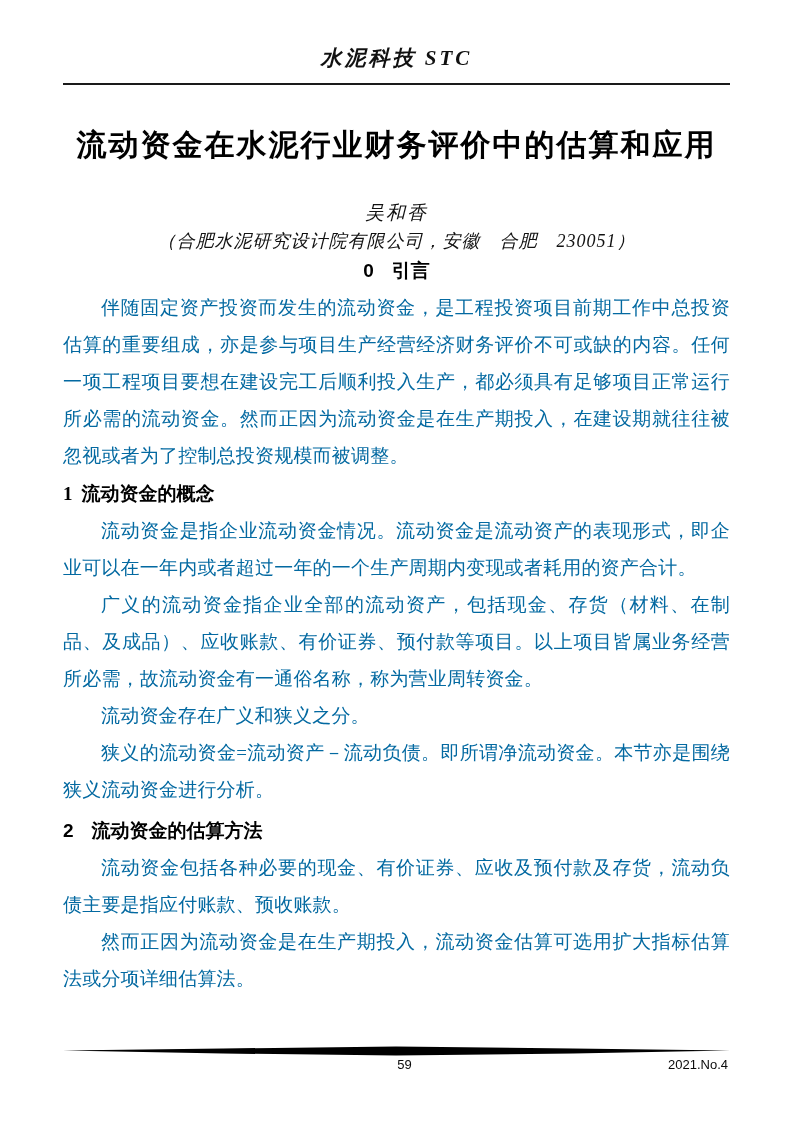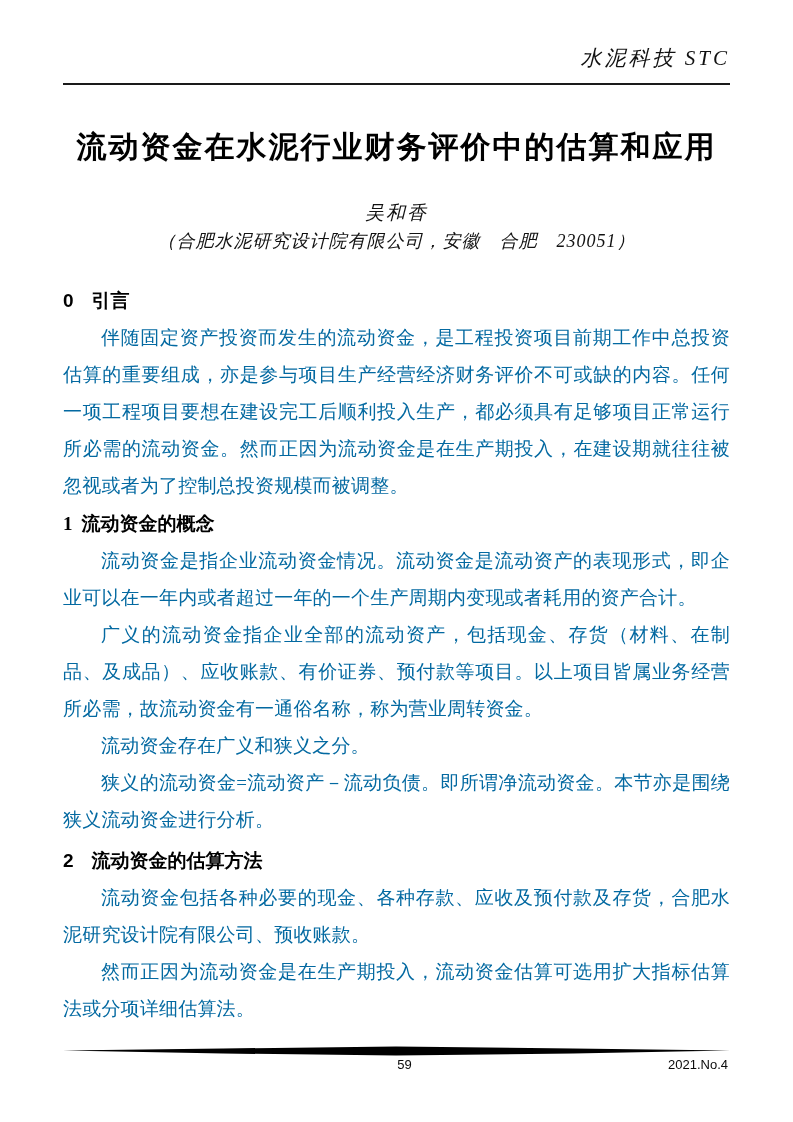--- a/index.html
+++ b/index.html
@@ -14,35 +14,36 @@
   .page {
     position: absolute; inset: 0;
     padding: 0 63px;
     background: #ffffff;
   }
   
   .journal-header {
     margin-top: 44px;
     padding-bottom: 11px;
     border-bottom: 2px solid #1a1a1a;
-    text-align: right;
+    text-align: center;
+    font-weight: bold;
   }
   .journal-title {
     font-family: "Liberation Serif", "DejaVu Serif", serif;
     font-style: italic;
     font-size: 21px;
     line-height: 28px;
     letter-spacing: 3px;
     color: #111;
   }
   
   .article-title {
     margin-top: 40px;
     text-align: center;
-    font-family: Liberation Serif, serif;
+    font-family: Liberation Mono, monospace;
     font-weight: bold;
     font-size: 30px;
     line-height: 44px;
     letter-spacing: 2px;
     color: #000;
   }
   .author-line {
     margin-top: 32px;
     text-align: center;
     font-style: italic;
@@ -66,21 +67,21 @@
     color: #000;
   }
   .section-heading.h-bold {
     font-family: "Liberation Sans", "DejaVu Sans", sans-serif;
     font-weight: bold;
   }
   .section-heading.h-normal {
     font-family: "Liberation Serif", "DejaVu Serif", serif;
     font-weight: bold;
   }
-  .heading-0 { margin-top: 32px; }
+  .heading-0 { margin-top: 2px; text-align: center; }
   .heading-1 { margin-top: 6px; }
   .heading-2 { margin-top: 9px; }
   .sec-num { display: inline-block; }
   .h-bold .sec-num { margin-right: 18px; }
   .h-normal .sec-num { margin-right: 9px; }
   
   .body-para {
     font-size: 19px;
     line-height: 37px;
     text-align: justify;
@@ -137,21 +138,21 @@
     <span class="sec-num">1</span><span class="sec-title">流动资金的概念</span>
   </h2>
   <p class="body-para">流动资金是指企业流动资金情况。流动资金是流动资产的表现形式，即企业可以在一年内或者超过一年的一个生产周期内变现或者耗用的资产合计。</p>
   <p class="body-para">广义的流动资金指企业全部的流动资产，包括现金、存货（材料、在制品、及成品）、应收账款、有价证券、预付款等项目。以上项目皆属业务经营所必需，故流动资金有一通俗名称，称为营业周转资金。</p>
   <p class="body-para">流动资金存在广义和狭义之分。</p>
   <p class="body-para">狭义的流动资金=流动资产－流动负债。即所谓净流动资金。本节亦是围绕狭义流动资金进行分析。</p>
 
   <h2 class="section-heading h-bold heading-2">
     <span class="sec-num">2</span><span class="sec-title">流动资金的估算方法</span>
   </h2>
-  <p class="body-para">流动资金包括各种必要的现金、各种存款、应收及预付款及存货，合肥水泥研究设计院有限公司、预收账款。</p>
+  <p class="body-para">流动资金包括各种必要的现金、有价证券、应收及预付款及存货，流动负债主要是指应付账款、预收账款。</p>
   <p class="body-para">然而正因为流动资金是在生产期投入，流动资金估算可选用扩大指标估算法或分项详细估算法。</p>
 
   <footer class="page-footer">
     <svg class="footer-divider" viewBox="0 0 667 10" preserveAspectRatio="none" aria-hidden="true">
       <polygon points="0,4.5 160,2.5 333,0.5 510,2.5 667,4.5 510,7.5 333,9.5 160,7.5" fill="#000000"></polygon>
     </svg>
     <div class="footer-row">
       <span class="footer-page-number">59</span>
       <span class="footer-issue">2021.No.4</span>
     </div>

